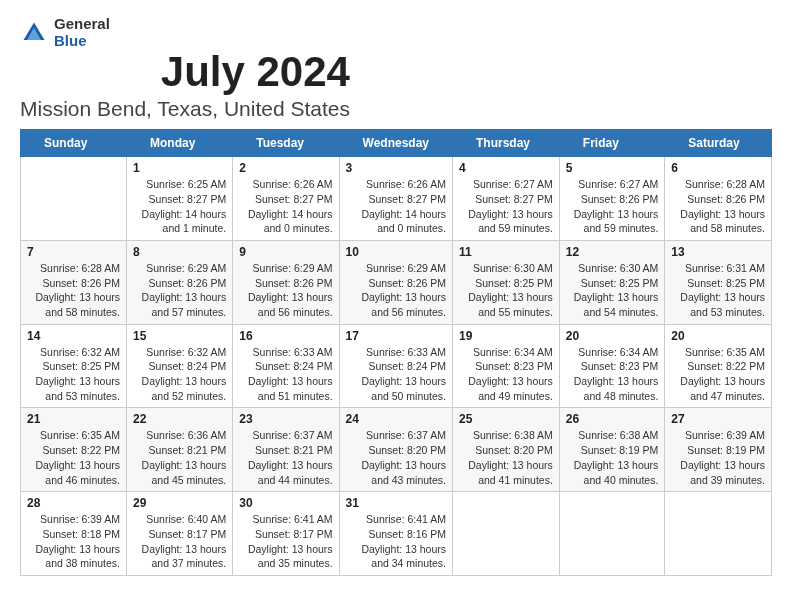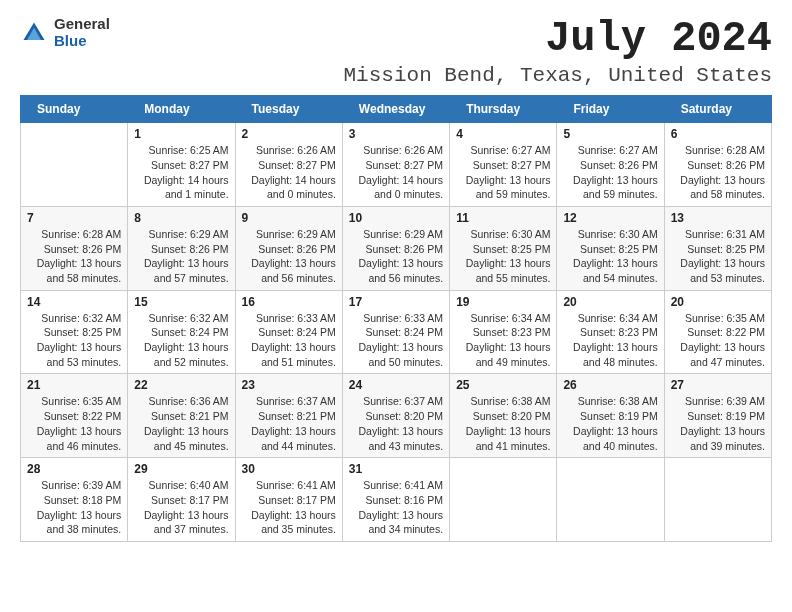--- a/index.html
+++ b/index.html
@@ -8,20 +8,21 @@
       background: #fff;
       width: 792px;
       min-height: 612px;
       padding: 16px 20px;
     }
     .header-top {
       display: flex;
       align-items: flex-start;
       justify-content: space-between;
       margin-bottom: 4px;
+      flex-direction: column;
     }
     .logo {
       display: flex;
       align-items: center;
       gap: 2px;
     }
     .logo-text {
       display: flex;
       flex-direction: column;
       font-weight: bold;
@@ -30,21 +31,20 @@
     }
     .logo-general { color: #333; }
     .logo-blue { color: #1a5fa8; }
     .logo-icon {
       width: 28px;
       height: 28px;
       margin-right: 4px;
     }
     .title-area {
       text-align: right;
-      font-family: Liberation Mono, monospace;
     }
     .month-title {
       font-size: 42px;
       font-weight: bold;
       color: #222;
       line-height: 1.1;
     }
     .location {
       font-size: 21px;
       color: #444;
@@ -53,21 +53,21 @@
     .calendar-table {
       width: 100%;
       border-collapse: collapse;
       margin-top: 8px;
       font-size: 11px;
     }
     .calendar-table th {
       background-color: #2e74b5;
       color: #fff;
       text-align: left;
-      padding: 6px 16px;
+      padding: 6px 23px;
       font-size: 12px;
       font-weight: bold;
       border: 1px solid #2e74b5;
     }
     .calendar-table td {
       border: 1px solid #ccc;
       vertical-align: top;
       padding: 4px 6px;
       width: calc(100% / 7);
       min-height: 80px;

